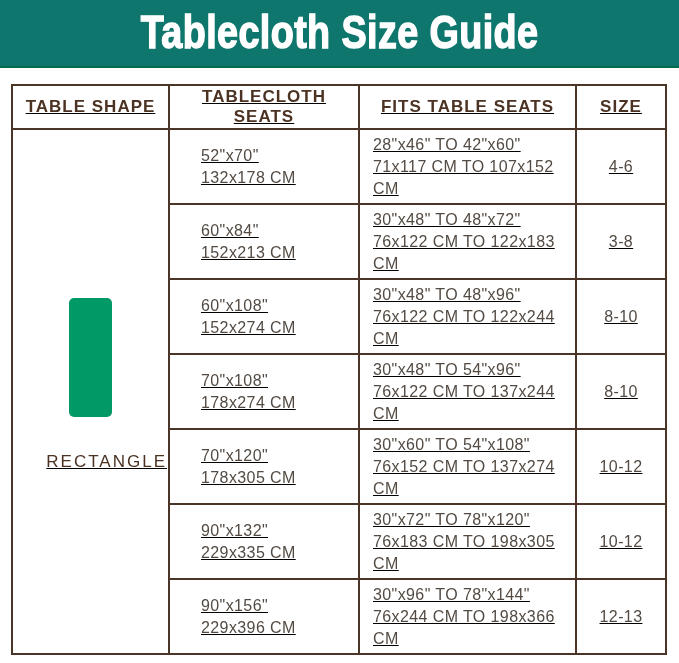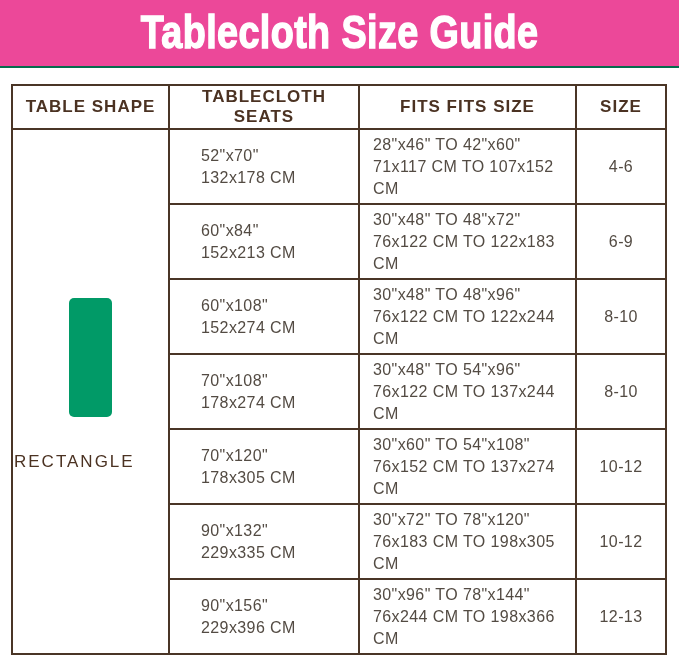--- a/index.html
+++ b/index.html
@@ -8,21 +8,21 @@
     background: #ffffff;
     font-family: "Liberation Sans", sans-serif;
     overflow: hidden;
     position: relative;
   }
 
   
   .banner {
     box-sizing: border-box;
     width: 679px; height: 68px;
-    background: #ec4899;
+    background: #0f766e;
     border-bottom: 2px solid #046c4c;
     display: flex; align-items: center; justify-content: center;
   }
   .banner h1 {
     margin: 0; padding: 0 0 3px 0;
     color: #ffffff;
     font-size: 46px;
     font-weight: bold;
     line-height: 1;
     letter-spacing: 0.5px;
@@ -30,20 +30,21 @@
     transform: scaleX(0.82);
     transform-origin: center;
     white-space: nowrap;
   }
 
   
   table.size-guide {
     border-collapse: collapse;
     table-layout: fixed;
     margin: 16px 0 0 11px;
+    text-decoration: underline;
   }
   .size-guide col.c1 { width: 157px; }
   .size-guide col.c2 { width: 190px; }
   .size-guide col.c3 { width: 217px; }
   .size-guide col.c4 { width: 90px; }
 
   .size-guide th, .size-guide td {
     border: 2px solid #4a3526;
     box-sizing: border-box;
   }
@@ -65,21 +66,21 @@
     letter-spacing: 0.4px;
     line-height: 22px;
     background: #ffffff;
   }
   td.cell-size { padding-left: 31px; }
   td.cell-fits { padding-left: 13px; }
   td.cell-seats { text-align: center; }
 
   
   td.shape-cell {
-    text-align: left;
+    text-align: right;
     vertical-align: middle;
     padding-bottom: 13px;
   }
   .shape-rect {
     width: 43px; height: 119px;
     background: #019a67;
     border-radius: 5px;
     margin: 0 auto 34px auto;
   }
   .shape-label {
@@ -99,21 +100,21 @@
   <colgroup>
     <col class="c1">
       <col class="c2">
       <col class="c3">
       <col class="c4">
   </colgroup>
   <thead>
     <tr>
       <th>TABLE SHAPE</th>
       <th>TABLECLOTH SEATS</th>
-      <th>FITS FITS SIZE</th>
+      <th>FITS TABLE SEATS</th>
       <th>SIZE</th>
     </tr>
   </thead>
   <tbody id="rows">
     <tr>
       <td class="shape-cell" rowspan="7">
         <div class="shape-rect"></div>
         <div class="shape-label">RECTANGLE</div>
       </td>
       <td class="cell-size">
@@ -129,21 +130,21 @@
 
   <tr>
     <td class="cell-size">
       <div>60"x84"</div>
       <div>152x213 CM</div>
     </td>
     <td class="cell-fits">
       <div>30"x48" TO 48"x72"</div>
       <div>76x122 CM TO 122x183 CM</div>
     </td>
-    <td class="cell-seats">6-9</td>
+    <td class="cell-seats">3-8</td>
   </tr>
 
   <tr>
     <td class="cell-size">
       <div>60"x108"</div>
       <div>152x274 CM</div>
     </td>
     <td class="cell-fits">
       <div>30"x48" TO 48"x96"</div>
       <div>76x122 CM TO 122x244 CM</div>

